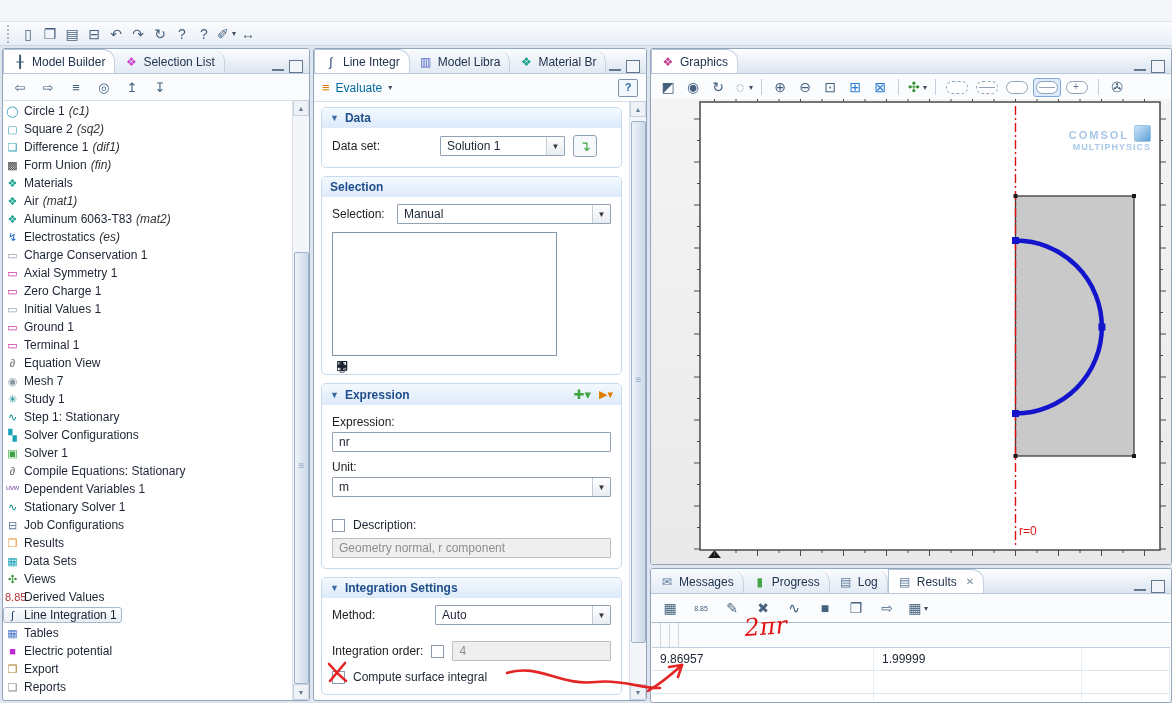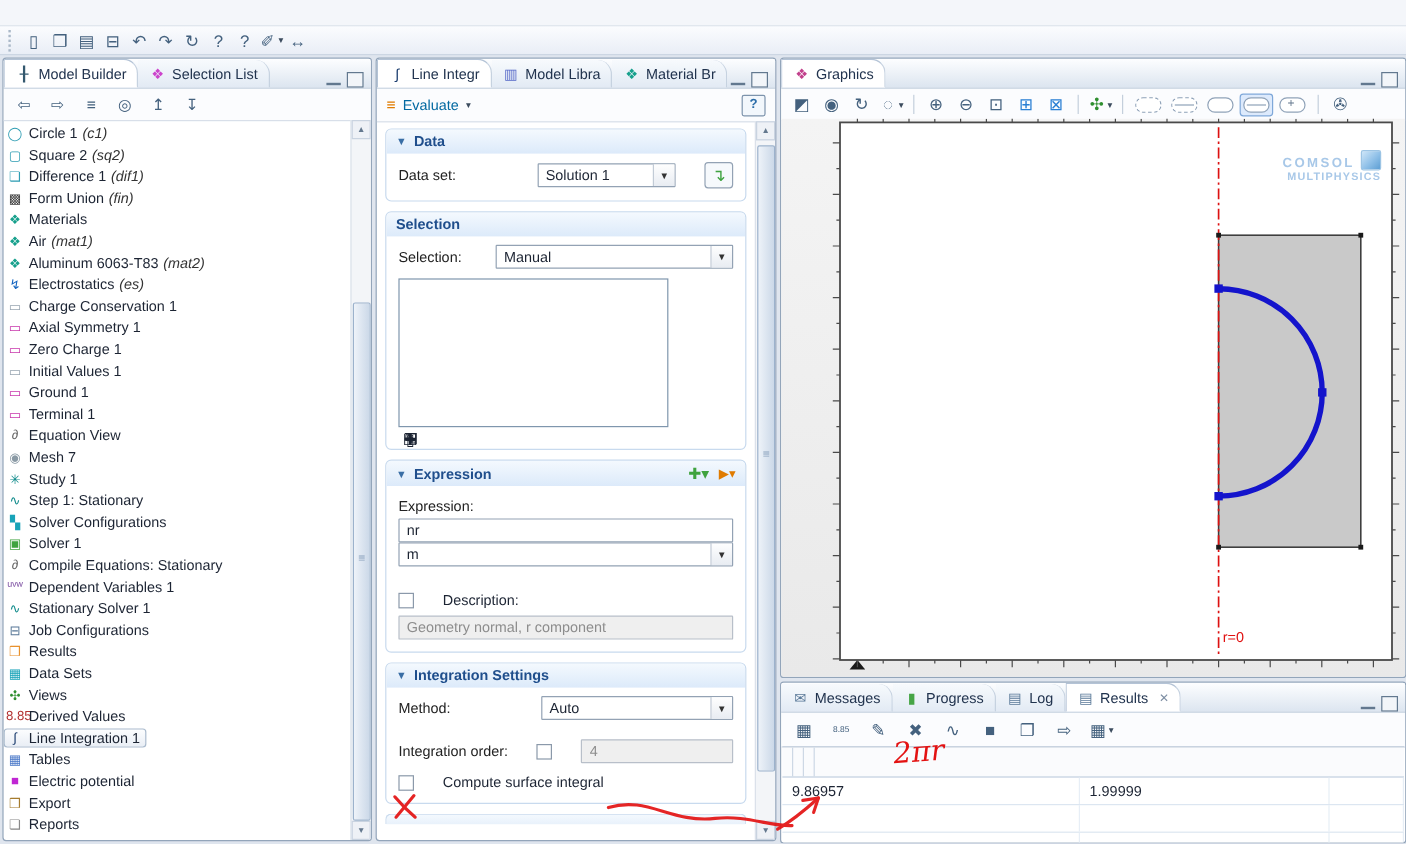--- a/index.html
+++ b/index.html
@@ -55,21 +55,21 @@
   .sec-head .carat{color:#3a6ea5;font-size:9px;}
   .sec-head .hicons{margin-left:auto;display:flex;gap:8px;align-items:center;font-weight:normal;}
   .sec-body{padding:7px 10px 10px 10px;position:relative;}
   .flabel{margin:3px 0 3px 0;color:#222;}
   .field,.selectbox{border:1px solid #93a2b4;background:#fff;height:20px;display:flex;align-items:center;
          padding-left:6px;box-sizing:border-box;border-radius:1px;}
   .field.disabled{background:#efefef;color:#8d8d8d;border-color:#b8bfc9;}
   .selectbox{justify-content:space-between;}
   .selectbox .dd{width:17px;align-self:stretch;border-left:1px solid #c2cbd6;display:flex;align-items:center;justify-content:center;
                  font-size:8px;color:#333;background:linear-gradient(#fefefe,#e8ecf2);}
-  .inline-row{display:flex;align-items:center;gap:24px;}
+  .inline-row{display:flex;align-items:center;gap:8px;}
   .cbox{width:13px;height:13px;border:1px solid #8b99aa;background:#fff;flex:none;box-sizing:border-box;}
   .listbox{border:1px solid #7f96ad;background:#fff;width:225px;height:124px;padding:2px 5px;box-sizing:border-box;line-height:16px;}
   .selbtn{position:absolute;width:20px;height:20px;display:flex;align-items:center;justify-content:center;font-size:13px;}
   .next-section{margin:0 7px;height:8px;border:1px solid #c8daee;border-bottom:none;border-radius:5px 5px 0 0;background:linear-gradient(#f4f9fe,#e8f1fb);}
   
   .gfx-toolbar{height:26px;border-bottom:1px solid #d8dfe9;display:flex;align-items:center;gap:3px;padding:0 6px;background:#fbfcfe;}
   .gsep{width:1px;height:16px;background:#c4cfdc;margin:0 4px;}
   .pill{width:22px;height:13px;border:1px solid #8fa2b8;border-radius:7px;background:#fff;position:relative;flex:none;box-sizing:border-box;}
   .pill.dashed{border-style:dashed;}
   .pill.lined:after{content:"";position:absolute;left:2px;right:2px;top:5px;border-top:1px solid #8fa2b8;}
@@ -85,21 +85,21 @@
   .logo .l2{font-size:9px;letter-spacing:1px;}
   .logo .cube{display:inline-block;width:15px;height:15px;margin-left:5px;vertical-align:-3px;
               background:linear-gradient(135deg,#cfe6f8 0%,#8fc0e8 55%,#5e9fd4 100%);border:1px solid #9cc4e4;border-radius:2px;}
   
   .res-toolbar{height:28px;border-bottom:1px solid #cfd8e4;display:flex;align-items:center;gap:9px;padding:0 8px;background:#fbfcfe;}
   .rtable{position:absolute;left:1px;right:1px;top:53px;bottom:0;background:#fff;border-top:1px solid #aebdd0;}
   .rt-head{display:flex;height:24px;border-bottom:1px solid #c2cfdf;align-items:center;background:#fafbfd;}
   .rt-head .hc{padding-left:8px;box-sizing:border-box;border-right:1px solid #cdd8e5;height:100%;display:flex;align-items:center;color:#1c2433;}
   .rt-row{display:flex;height:22px;border-bottom:1px solid #dce6f1;align-items:center;}
   .rt-row .c{padding-left:8px;box-sizing:border-box;height:100%;display:flex;align-items:center;border-right:1px solid #e7eef6;}
-  .col1{width:248px;flex:none;}.col2{width:208px;flex:none;}.col3{flex:1;}
+  .col1{width:222px;flex:none;}.col2{width:208px;flex:none;}.col3{flex:1;}
   
   .g{display:inline-block;min-width:14px;text-align:center;}
   .tiny{font-size:7px;letter-spacing:0;}
   #annot{position:absolute;left:0;top:0;pointer-events:none;z-index:50;}
 </style>
 </head>
 <body>
 
 <div class="menubar">
 
@@ -529,20 +529,21 @@
         <span class="carat">▼</span>
         <span>Expression</span>
         <span class="hicons">
           <span style="color:#3fa33f;font-size:13px;">✚<span class="dd-arr">▾</span></span>
           <span style="color:#e07b00;font-size:11px;">▶<span class="dd-arr">▾</span></span>
         </span>
       </div>
       <div class="sec-body">
         <div class="flabel">Expression:</div>
         <div class="field">nr</div>
+        <div class="flabel" style="margin-top:8px;">Unit:</div>
         <span class="selectbox">
           <span>m</span>
           <span class="dd">▼</span>
         </span>
         <div class="inline-row" style="margin-top:21px;">
           <span class="cbox"></span>
           <span>Description:</span>
         </div>
         <div class="field disabled" style="margin-top:6px;">Geometry normal, r component</div>
       </div>

